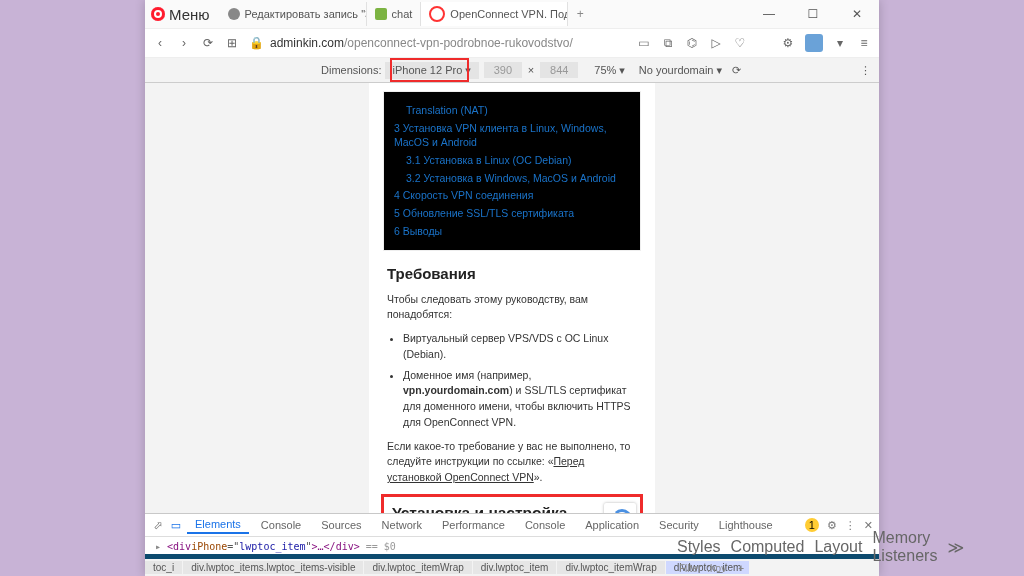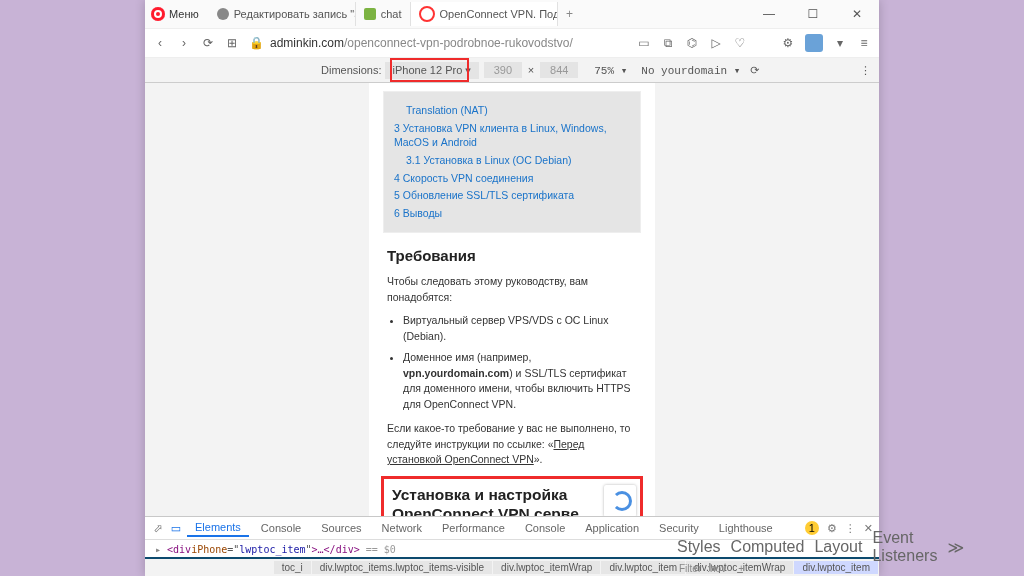--- a/index.html
+++ b/index.html
@@ -1,20 +1,20 @@
 <!DOCTYPE html>
 <html><head>
 <meta charset="utf-8">
 <style>
 html,body{margin:0;padding:0;font-family:"Segoe UI",Arial,sans-serif;font-size:12px;background:#c8b3d6;}
 .stage{width:1024px;height:576px;margin:0 auto;position:relative;background:#c8b3d6;}
 .win{position:absolute;left:145px;top:0;width:734px;height:576px;background:#fff;box-shadow:0 0 10px rgba(0,0,0,.2);display:flex;flex-direction:column;}
 .titlebar{height:28px;display:flex;align-items:center;background:#fafafa;padding:0 0 0 6px;border-bottom:1px solid #eee;}
 .opera{width:14px;height:14px;border-radius:50%;background:#ff1b2d;box-shadow:inset 0 0 0 3px #ff1b2d,inset 0 0 0 5px #fff;margin-right:4px;}
-.menu-label{font-size:11px;color:#333;margin-right:10px;}
+.menu-label{font-size:15px;color:#333;margin-right:10px;}
 .tab{display:flex;align-items:center;height:24px;padding:0 8px;border-right:1px solid #e1e1e1;font-size:11px;color:#555;max-width:130px;overflow:hidden;white-space:nowrap;}
 .tab.active{background:#fff;}
 .tab .pi{width:12px;height:12px;margin-right:5px;flex:0 0 12px;}
 .pi-user{border-radius:50%;background:#888;}
 .pi-chat{border-radius:2px;background:#7cb342;}
 .pi-opera{border-radius:50%;border:2px solid #f33;}
 .newtab{width:24px;text-align:center;color:#888;}
 .spacer{flex:1;}
 .wctrl{width:44px;text-align:center;color:#555;}
 .toolbar{height:28px;display:flex;align-items:center;padding:0 8px;gap:10px;border-bottom:1px solid #eee;}
@@ -22,26 +22,26 @@
 .url{flex:1;display:flex;align-items:center;gap:6px;color:#888;font-size:12px;}
 .url .dom{color:#333;}
 .rbar{display:flex;align-items:center;gap:10px;color:#666;}
 .avatar{width:18px;height:18px;background:#6aa2d8;border-radius:3px;}
 .devbar{height:24px;display:flex;align-items:center;background:#f3f3f3;border-bottom:1px solid #ccc;font-size:11px;color:#555;padding:0 6px;position:relative;}
 .dev-label{margin-left:170px;text-align:center;}
 .dev-select{background:#e4e4e4;padding:2px 8px;margin:0 3px;}
 .red-box1{position:absolute;border:2px solid #ef2b2b;left:245px;top:0px;width:75px;height:20px;}
 .dim{background:#e4e4e4;padding:2px 6px;margin:0 2px;color:#999;width:26px;text-align:center;}
 .dimx{margin:0 4px;}
-.dmenu{margin-left:14px;font-family:Liberation Mono, monospace;}
+.dmenu{margin-left:14px;}
 .refresh{margin-left:10px;}
 .d-more{position:absolute;right:8px;}
 .viewport{flex:1;background:#f3f3f3;overflow:hidden;position:relative;}
 .phone{width:286px;margin:0 auto;background:#fff;min-height:100%;padding:8px 0;font-size:10.5px;color:#333;}
-.toc{background:#e5e5e5;border:1px solid #eee;margin:0 14px 14px;padding:8px 10px;}
+.toc{background:#000000;border:1px solid #eee;margin:0 14px 14px;padding:8px 10px;}
 .toc a{color:#1a73c9;text-decoration:none;display:block;margin:3px 0;line-height:1.4;}
 .toc .ind{padding-left:12px;}
 .article{padding:0 18px;}
 .h2{font-weight:700;font-size:15px;color:#222;margin:14px 0 10px;}
 .p{line-height:1.5;margin:8px 0;color:#333;}
 ul.req{padding-left:16px;margin:6px 0;}
 ul.req li{margin:5px 0;line-height:1.5;}
 .b{font-weight:700;}
 .lnk{text-decoration:underline;color:#333;}
 .red-box2{border:3px solid #ef2b2b;margin:6px 12px 0;padding:6px 8px;position:relative;}
@@ -52,21 +52,21 @@
 .dt-top{height:22px;display:flex;align-items:center;padding:0 6px;border-bottom:1px solid #ddd;gap:4px;}
 .dt-tab{padding:2px 8px;color:#666;}
 .dt-tab.act{color:#1a73e8;border-bottom:2px solid #1a73e8;}
 .dt-right{margin-left:auto;display:flex;align-items:center;gap:8px;color:#777;}
 .dt-body{height:18px;display:flex;align-items:center;padding:0 10px;font-family:Consolas,monospace;font-size:10px;}
 .carets{color:#888;margin-right:6px;}
 .tg{color:#881280;}
 .at{color:#994500;}
 .cm{color:#999;margin-left:6px;}
 .dt-styles{position:absolute;right:12px;bottom:20px;width:190px;height:18px;display:flex;align-items:center;gap:10px;font-size:16px;color:#666;}
-.crumbs{height:17px;background:#f3f3f3;border-top:2px solid #0c4a6e;display:flex;align-items:center;font-size:10px;overflow:hidden;justify-content:flex-end;}
+.crumbs{height:17px;background:#f3f3f3;border-top:5px solid #0c4a6e;display:flex;align-items:center;font-size:10px;overflow:hidden;}
 .crumb{padding:1px 8px;background:#e6e6e6;margin-right:1px;color:#555;white-space:nowrap;}
 .crumb.sel{background:#cfd8ff;}
 .sfilter{position:absolute;right:10px;bottom:0;width:190px;height:16px;display:flex;align-items:center;font-size:10px;color:#888;gap:6px;}
 </style>
 </head>
 <body>
 
 <div class="stage">
 <div class="win">
 
@@ -127,20 +127,21 @@
   <span class="refresh">⟳</span>
   <span class="d-more">⋮</span>
 </div>
 
 <div class="viewport">
   <div class="phone">
     <div class="toc">
       <a class="ind">Translation (NAT)</a>
       <a>3 Установка VPN клиента в Linux, Windows, MacOS и Android</a>
       <a class="ind">3.1 Установка в Linux (ОС Debian)</a>
+      <a class="ind">3.2 Установка в Windows, MacOS и Android</a>
       <a>4 Скорость VPN соединения</a>
       <a>5 Обновление SSL/TLS сертификата</a>
       <a>6 Выводы</a>
     </div>
     <div class="article">
       <div class="h2">Требования</div>
       <div class="p">Чтобы следовать этому руководству, вам понадобятся:</div>
       <ul class="req">
         <li>Виртуальный сервер VPS/VDS с ОС Linux (Debian).</li>
         <li><span>Доменное имя (например, </span><span class="b">vpn.yourdomain.com</span><span>) и SSL/TLS сертификат для доменного имени, чтобы включить HTTPS для OpenConnect VPN.</span></li>
@@ -181,21 +182,21 @@
           <span>="</span>
           <span style="color:#1a1aa6">lwptoc_item</span>
           <span>"</span>
           <span class="tg">&gt;…&lt;/div&gt;</span>
     <span class="cm"> == $0</span>
   </div>
   <div class="dt-styles">
     <span>Styles</span>
     <span>Computed</span>
     <span>Layout</span>
-    <span>Event Listeners</span>
+    <span>Memory Listeners</span>
     <span>≫</span>
   </div>
 </div>
 
 <div class="crumbs">
   <span class="crumb">toc_i</span>
   <span class="crumb">div.lwptoc_items.lwptoc_items-visible</span>
   <span class="crumb">div.lwptoc_itemWrap</span>
   <span class="crumb">div.lwptoc_item</span>
   <span class="crumb">div.lwptoc_itemWrap</span>

